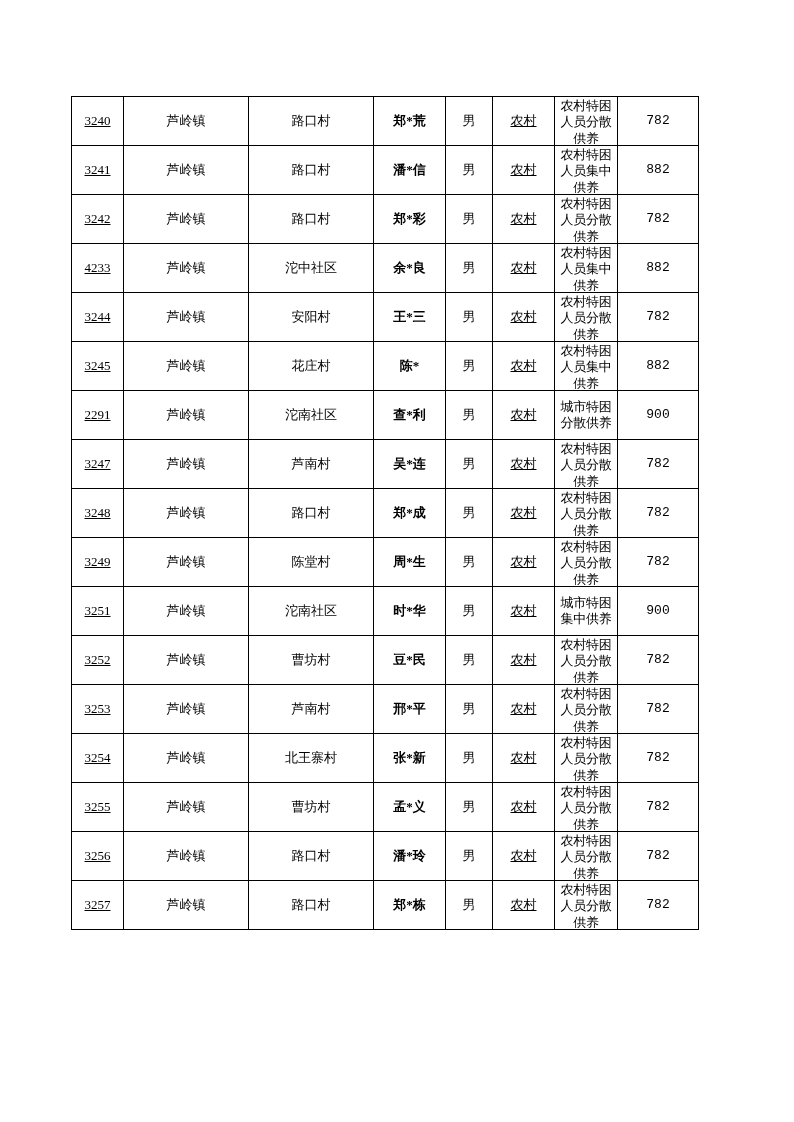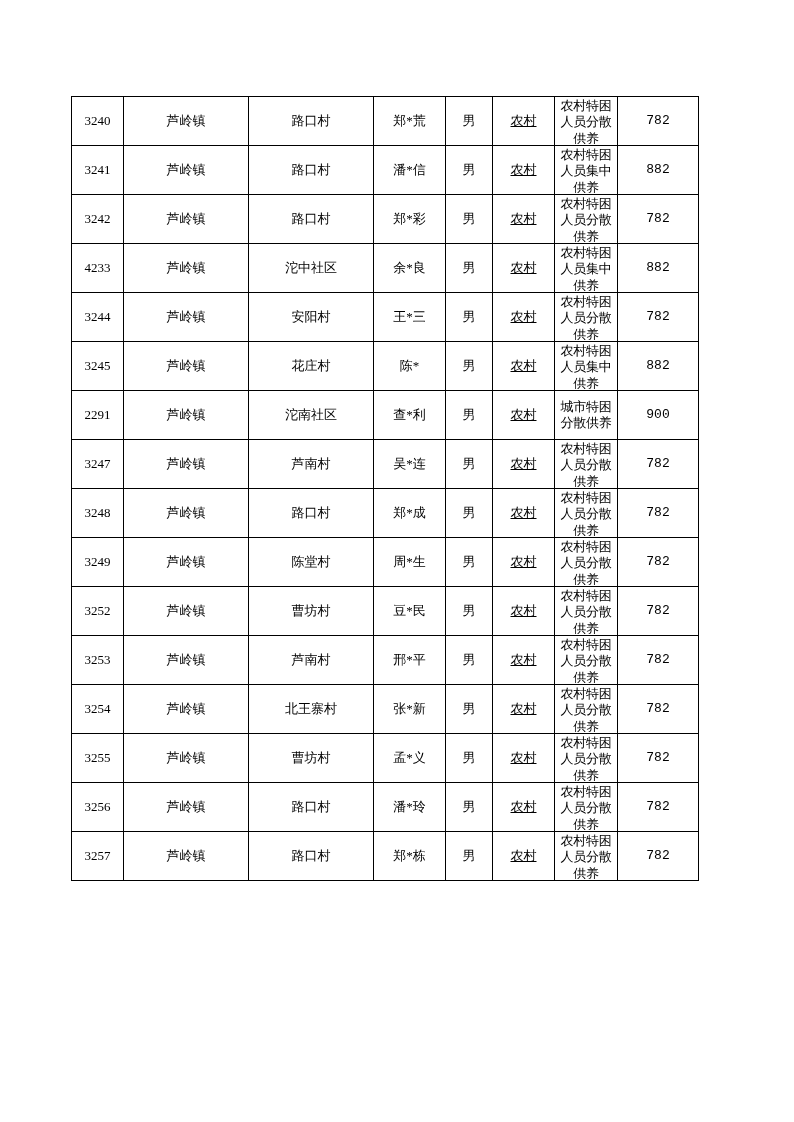--- a/index.html
+++ b/index.html
@@ -46,24 +46,24 @@
   
   col.c-id { width: 52px; }
   col.c-town { width: 125px; }
   col.c-village { width: 125px; }
   col.c-name { width: 72px; }
   col.c-sex { width: 47px; }
   col.c-type { width: 62px; }
   col.c-cat { width: 63px; }
   col.c-amt { width: 81px; }
 
-  td.cell-id { font-size: 13.5px; }
+  td.cell-id { font-size: 13.5px; text-decoration: underline; }
   td.cell-town { font-size: 13.5px; }
   td.cell-village { font-size: 13.5px; }
-  td.cell-name { font-size: 13.5px; }
+  td.cell-name { font-size: 13.5px; font-weight: bold; }
   td.cell-sex { font-size: 13.5px; }
   td.cell-type { font-size: 13.5px; text-decoration: underline; }
   td.cell-amt { font-size: 13.5px; font-family: Liberation Mono, monospace; }
 
   td.cell-cat {
     font-size: 12.5px;
     line-height: 1.18;
     padding: 0 1px;
     letter-spacing: -0.2px;
   }
@@ -205,20 +205,32 @@
             <td class="cell-village">陈堂村</td>
             <td class="cell-name">周*生</td>
             <td class="cell-sex">男</td>
             <td class="cell-type">农村</td>
             <td class="cell-cat">
               <span class="cat-inner">农村特困人员分散供养</span>
             </td>
             <td class="cell-amt">782</td>
           </tr>
           <tr>
+            <td class="cell-id">3251</td>
+            <td class="cell-town">芦岭镇</td>
+            <td class="cell-village">沱南社区</td>
+            <td class="cell-name">时*华</td>
+            <td class="cell-sex">男</td>
+            <td class="cell-type">农村</td>
+            <td class="cell-cat">
+              <span class="cat-inner">城市特困集中供养</span>
+            </td>
+            <td class="cell-amt">900</td>
+          </tr>
+          <tr>
             <td class="cell-id">3252</td>
             <td class="cell-town">芦岭镇</td>
             <td class="cell-village">曹坊村</td>
             <td class="cell-name">豆*民</td>
             <td class="cell-sex">男</td>
             <td class="cell-type">农村</td>
             <td class="cell-cat">
               <span class="cat-inner">农村特困人员分散供养</span>
             </td>
             <td class="cell-amt">782</td>

